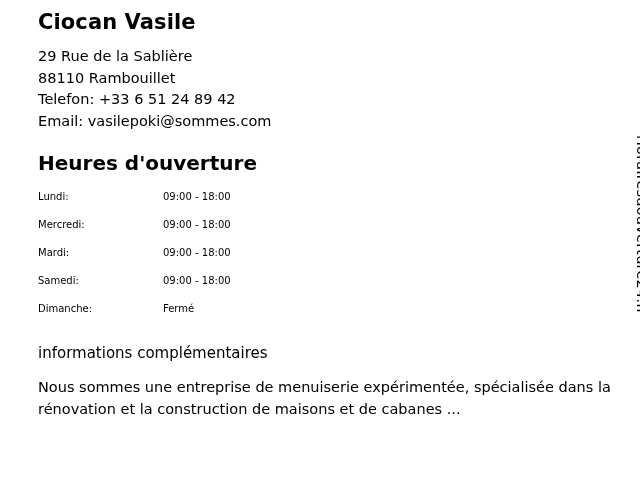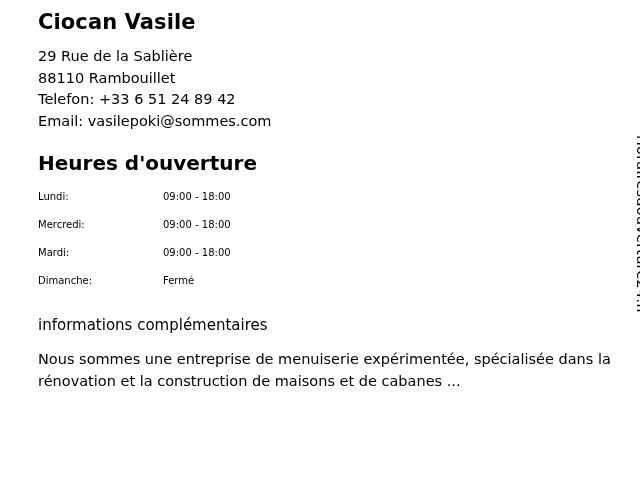--- a/index.html
+++ b/index.html
@@ -115,20 +115,24 @@
         </tr>
         <tr>
           <td class="hours-day">Mercredi:</td>
           <td class="hours-time">09:00 - 18:00</td>
         </tr>
         <tr>
           <td class="hours-day">Mardi:</td>
           <td class="hours-time">09:00 - 18:00</td>
         </tr>
         <tr>
+          <td class="hours-day">Samedi:</td>
+          <td class="hours-time">09:00 - 18:00</td>
+        </tr>
+        <tr>
           <td class="hours-day">Dimanche:</td>
           <td class="hours-time">Fermé</td>
         </tr>
       </tbody>
     </table>
 
     <div class="extra-title">informations complémentaires</div>
 
     <div class="extra-text">Nous sommes une entreprise de menuiserie expérimentée, spécialisée dans la rénovation et la construction de maisons et de cabanes ...</div>
 

